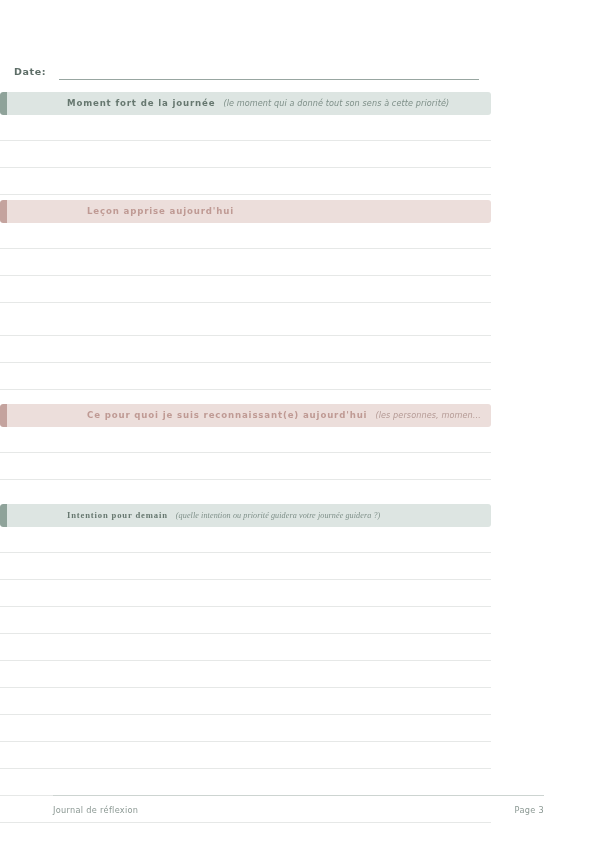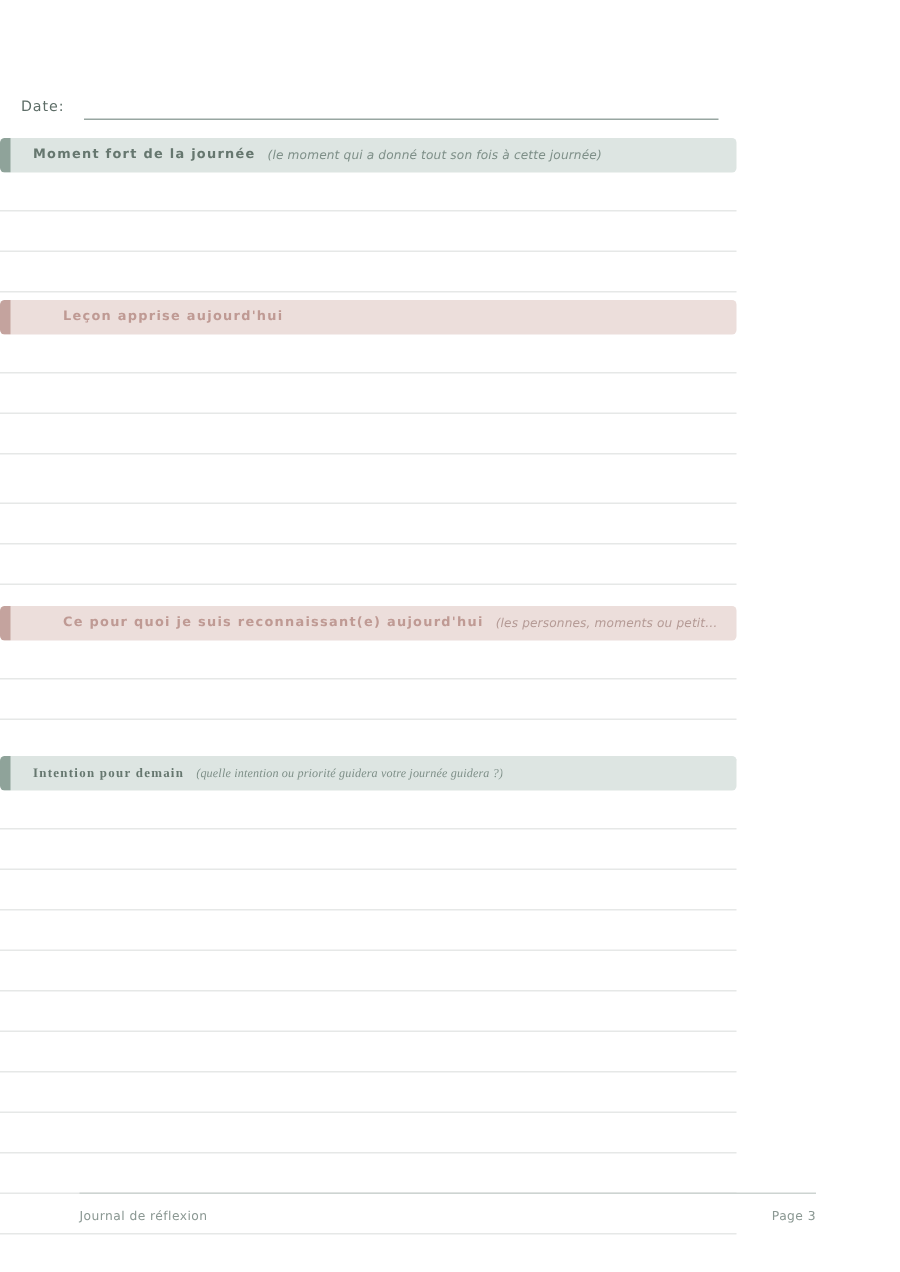--- a/index.html
+++ b/index.html
@@ -28,21 +28,21 @@
     position: absolute;
     left: 14px;
     top: 62px;
     width: 478px;
     height: 18px;
     display: flex;
     align-items: flex-end;
   }
   .date-label {
     font-size: 9.5px;
-    font-weight: normal;
+    font-weight: bold;
     color: #5d6d67;
     letter-spacing: 0.6px;
     line-height: 12px;
     padding-bottom: 2px;
     white-space: nowrap;
   }
   .date-line {
     flex: 1;
     margin-left: 13px;
     margin-right: 13px;
@@ -72,20 +72,21 @@
     width: 7px;
     border-radius: 3px 0 0 3px;
   }
   .band-text {
     display: flex;
     align-items: center;
     padding-left: 22px;
     padding-right: 10px;
     white-space: nowrap;
     overflow: hidden;
+    margin-left: 45px;
   }
   .band-title {
     font-size: 8.6px;
     font-weight: bold;
     letter-spacing: 0.85px;
     line-height: 11px;
   }
   .band-hint {
     font-size: 8.1px;
     font-style: italic;
@@ -146,21 +147,21 @@
     <span class="date-label">Date:</span>
     <span class="date-line"></span>
   </div>
 
   <div id="sections-host">
       <div class="section sec-green" style="top: 92px;">
         <div class="band">
           <span class="accent"></span>
           <div class="band-text">
             <span class="band-title">Moment fort de la journée</span>
-            <span class="band-hint">(le moment qui a donné tout son fois à cette journée)</span>
+            <span class="band-hint">(le moment qui a donné tout son sens à cette priorité)</span>
           </div>
         </div>
         <div class="lines">
           <div class="wline"></div>
           <div class="wline"></div>
           <div class="wline"></div>
         </div>
       </div>
       <div class="section sec-pink" style="top: 200px;">
         <div class="band">

